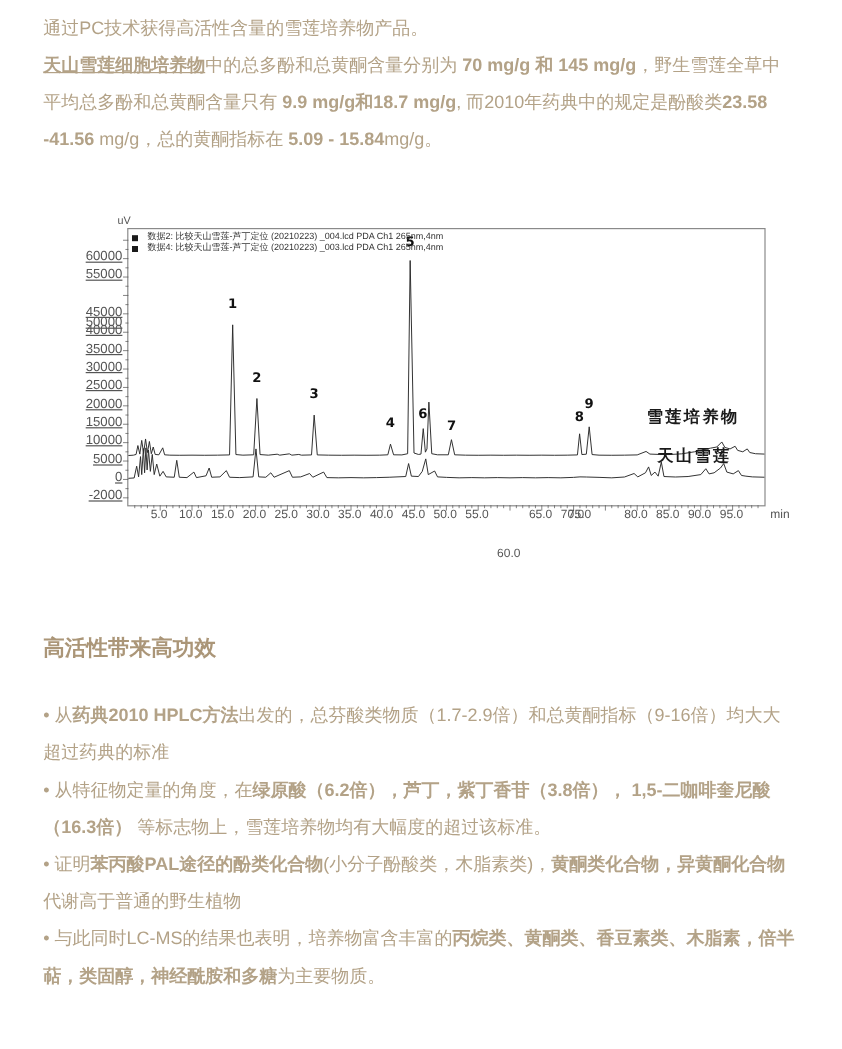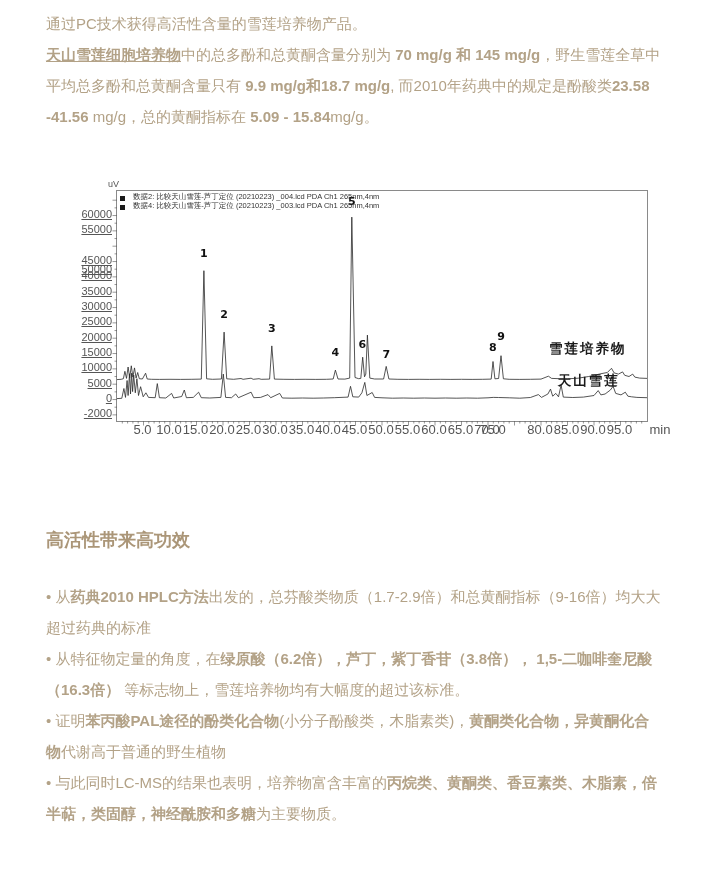--- a/index.html
+++ b/index.html
@@ -1,35 +1,35 @@
 <!DOCTYPE html>
 <html><head>
 <meta charset="utf-8">
 <style>
   html,body{margin:0;padding:0;background:#fff;}
   body{width:702px;min-height:874px;font-family:"Liberation Sans",sans-serif;}
-  .page{padding:8px 38px 30px 46px;}
+  .page{padding:8px 38px 30px 36px;}
   p.rich{font-size:15px;line-height:31px;color:#b3a287;margin:0;}
   p.rich .b{font-weight:bold;}
   p.rich .u{text-decoration:underline;}
   .intro{margin-bottom:37px;}
   .stats{margin-bottom:0;}
   
   .chart{position:relative;margin:47px 0 0 22px;width:600px;color:#555;}
   .uv-label{font-size:9px;color:#555;margin:0 0 1px 40px;line-height:10px;}
   .chart-row{display:flex;}
   .ygutter{position:relative;width:48px;height:230px;flex:none;}
   .ytick{position:absolute;right:4px;font-size:11px;color:#555;line-height:9px;text-decoration:underline;}
   .plot{position:relative;width:530px;height:230px;border:1px solid #8a8a8a;flex:none;background:#fff;}
   .legend-row{position:absolute;left:3px;display:flex;align-items:flex-end;gap:8px;font-size:7.5px;line-height:8px;color:#333;white-space:nowrap;z-index:3;}
   .legend-row.l1{top:2px;}
   .legend-row.l2{top:11px;}
   .swatch{display:inline-block;width:5px;height:5px;flex:none;}
   .xaxis{position:relative;height:16px;margin-left:48px;width:552px;}
-  .xtick{position:absolute;top:3px;font-size:13px;color:#555;transform:translateX(-50%);line-height:9px;}
+  .xtick{position:absolute;top:3px;font-size:10px;color:#555;transform:translateX(-50%);line-height:9px;}
   .peak-label{position:absolute;transform:translateX(-50%);font-family:"DejaVu Sans",sans-serif;font-weight:bold;font-size:11px;line-height:11px;color:#111;z-index:2;}
   .series-label{position:absolute;transform:translateX(-50%);font-family:"DejaVu Serif",serif;font-weight:bold;font-size:13.5px;line-height:14px;color:#1a1a1a;letter-spacing:2px;white-space:nowrap;z-index:2;}
   
   h2.section-heading{font-size:18px;line-height:21px;color:#ab9678;margin:92px 0 0 0;font-weight:bold;}
   .bullets{margin-top:30px;}
 </style>
 </head>
 <body>
 
 <div class="page">
@@ -216,21 +216,21 @@
         <span class="xtick" style="left: 53px;">10.0</span>
         <span class="xtick" style="left: 79.5px;">15.0</span>
         <span class="xtick" style="left: 106px;">20.0</span>
         <span class="xtick" style="left: 132.5px;">25.0</span>
         <span class="xtick" style="left: 159px;">30.0</span>
         <span class="xtick" style="left: 185.5px;">35.0</span>
         <span class="xtick" style="left: 212px;">40.0</span>
         <span class="xtick" style="left: 238.5px;">45.0</span>
         <span class="xtick" style="left: 265px;">50.0</span>
         <span class="xtick" style="left: 291.5px;">55.0</span>
-        <span class="xtick" style="left: 318px;">60.0</span>
+        <span class="xtick" style="left: 318px; margin-top: 32px;">60.0</span>
         <span class="xtick" style="left: 344.5px;">65.0</span>
         <span class="xtick" style="left: 371px;">70.0</span>
         <span class="xtick" style="left: 377px;">75.0</span>
         <span class="xtick" style="left: 424px;">80.0</span>
         <span class="xtick" style="left: 450.5px;">85.0</span>
         <span class="xtick" style="left: 477px;">90.0</span>
         <span class="xtick" style="left: 503.5px;">95.0</span>
         <span class="xtick" style="left: 544px;">min</span>
       </div>
   </div>

